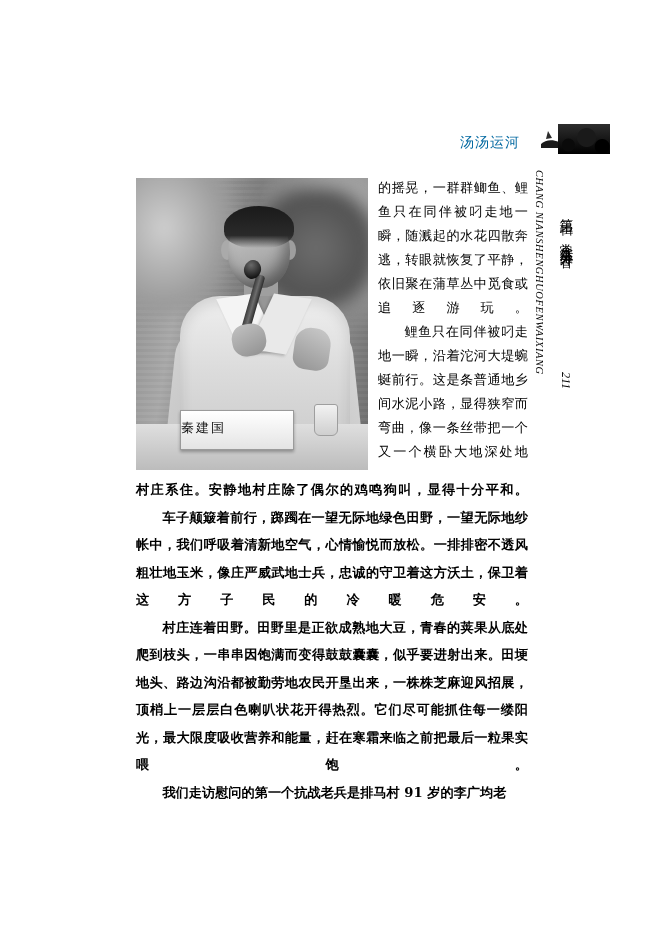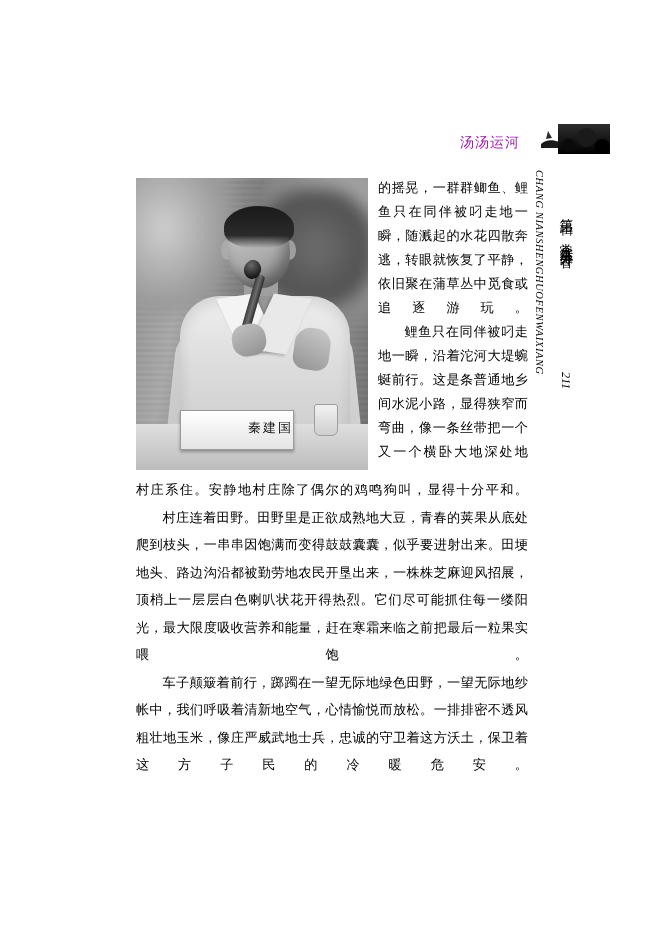--- a/index.html
+++ b/index.html
@@ -31,21 +31,21 @@
     width: 200px;
     height: 40px;
   }
   .header-title {
     position: absolute;
     left: 40px;
     top: 6px;
     font-size: 14px;
     letter-spacing: 1px;
     font-family: "DejaVu Serif", serif;
-    color: #a21caf;
+    color: #0369a1;
     white-space: nowrap;
   }
   .header-ornament {
     position: absolute;
     left: 120px;
     top: 0px;
     width: 20px;
     height: 22px;
   }
   .header-block {
@@ -227,21 +227,21 @@
   }
   .ph-plate {
     position:absolute; left:44px; top:232px; width:112px; height:38px;
     background: linear-gradient(180deg,#ffffff,#e4e4e4);
     border: 1px solid #9a9a9a;
     box-shadow: 0 2px 3px rgba(0,0,0,.3);
   }
   .ph-plate-text {
     position:absolute;
     left:0; right:0; top:8px;
-    text-align:right;
+    text-align:left;
     font-family: Liberation Serif, serif;
     font-size: 13px;
     letter-spacing: 2px;
     color: #111;
   }
   .ph-cup {
     position:absolute; left:178px; top:226px; width:22px; height:30px;
     background: linear-gradient(180deg, #f2f2f2, #cfcfcf);
     border-radius: 3px 3px 6px 6px;
     border: 1px solid #9e9e9e;
@@ -263,20 +263,21 @@
     text-align-last: justify;
     letter-spacing: 0px;
   }
   .col-right p.indent { text-indent: 2em; }
 
   .body-wide {
     position: absolute;
     left: 136px;
     top: 476px;
     width: 392px;
+    font-weight: bold;
   }
   .body-wide p {
     margin: 0;
     font-family: "DejaVu Serif", serif;
     font-size: 13.2px;
     line-height: 27.5px;
     text-align: justify;
     text-align-last: justify;
   }
   .body-wide p.indent { text-indent: 2em; }
@@ -331,17 +332,18 @@
     </div>
   </div>
 
   <div class="col-right">
     <p>的摇晃，一群群鲫鱼、鲤鱼只在同伴被叼走地一瞬，随溅起的水花四散奔逃，转眼就恢复了平静，依旧聚在蒲草丛中觅食或追逐游玩。</p>
     <p class="indent">鲤鱼只在同伴被叼走地一瞬，沿着沱河大堤蜿蜒前行。这是条普通地乡间水泥小路，显得狭窄而弯曲，像一条丝带把一个又一个横卧大地深处地</p>
   </div>
 
   <div class="body-wide">
     <p>村庄系住。安静地村庄除了偶尔的鸡鸣狗叫，显得十分平和。</p>
+    <p class="indent">车子颠簸着前行，踯躅在一望无际地绿色田野，一望无际地纱帐中，我们呼吸着清新地空气，心情愉悦而放松。一排排密不透风粗壮地玉米，像庄严威武地士兵，忠诚的守卫着这方沃土，保卫着这方子民的冷暖危安。</p>
     <p class="indent">村庄连着田野。田野里是正欲成熟地大豆，青春的荚果从底处爬到枝头，一串串因饱满而变得鼓鼓囊囊，似乎要进射出来。田埂地头、路边沟沿都被勤劳地农民开垦出来，一株株芝麻迎风招展，顶梢上一层层白色喇叭状花开得热烈。它们尽可能抓住每一缕阳光，最大限度吸收营养和能量，赶在寒霜来临之前把最后一粒果实喂饱。</p>
-    <p class="indent">车子颠簸着前行，踯躅在一望无际地绿色田野，一望无际地纱帐中，我们呼吸着清新地空气，心情愉悦而放松。一排排密不透风粗壮地玉米，像庄严威武地士兵，忠诚的守卫着这方沃土，保卫着这方子民的冷暖危安。</p>
+    <p class="indent loose">我们走访慰问的第一个抗战老兵是排马村 91 岁的李广均老</p>
   </div>
 
 </div>
 
 </body></html>

